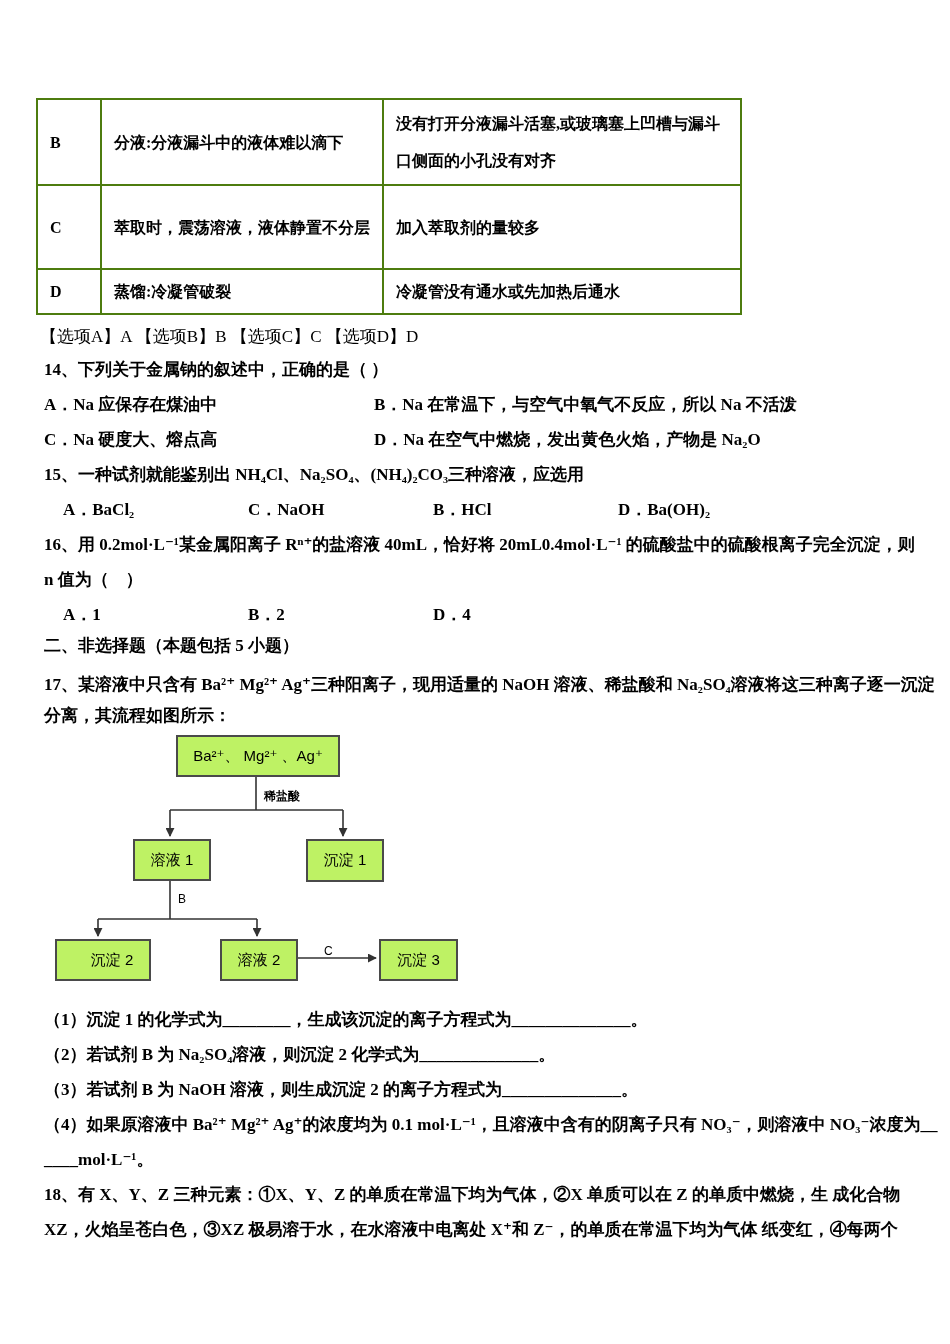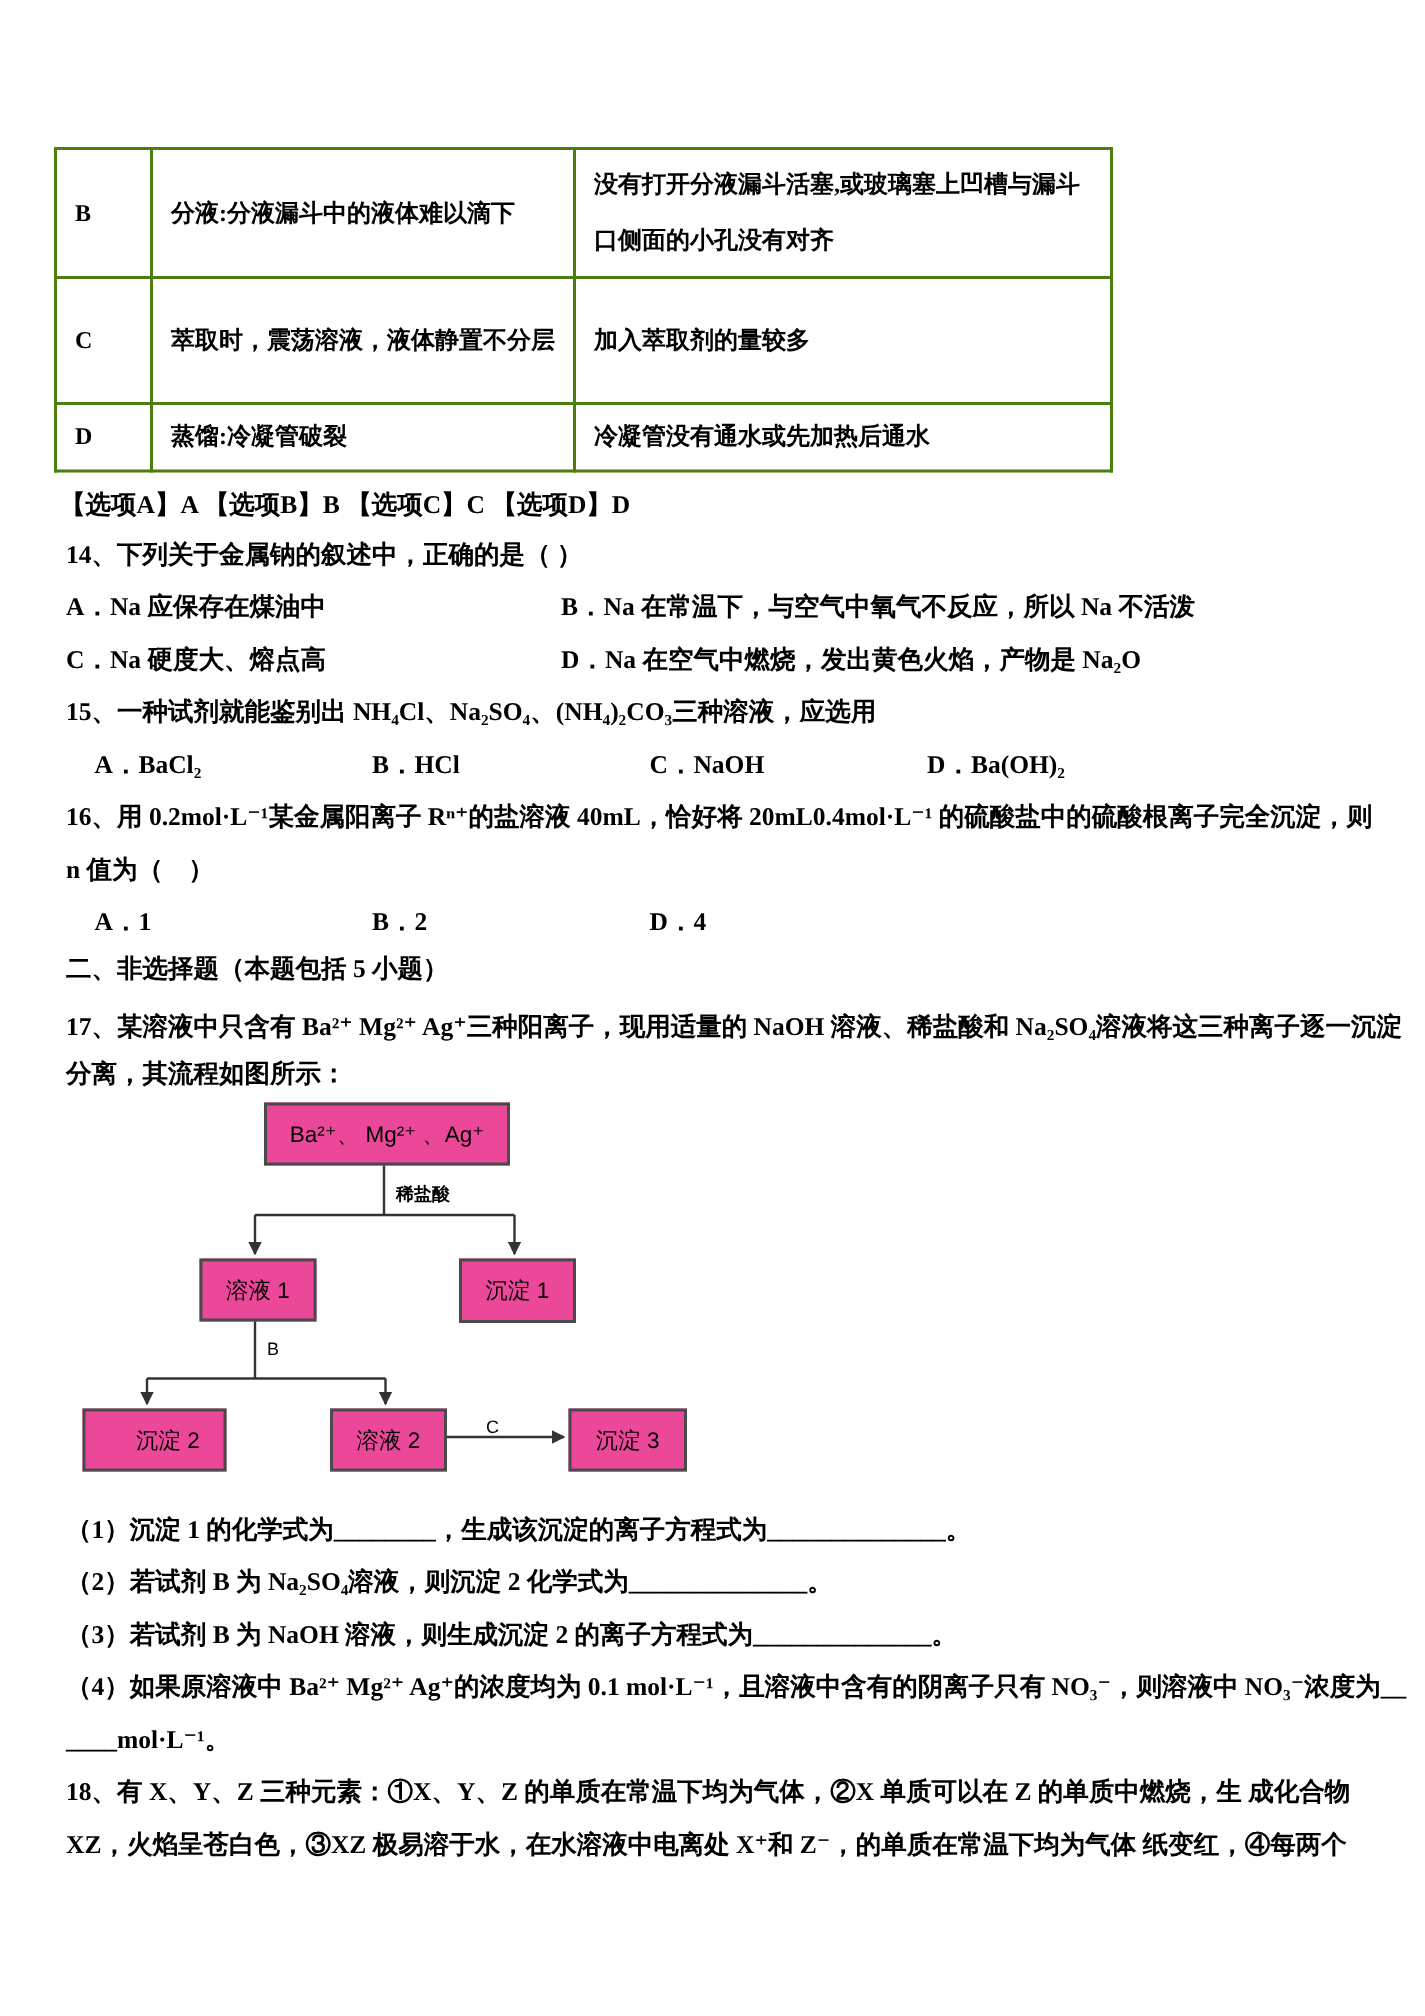--- a/index.html
+++ b/index.html
@@ -42,21 +42,21 @@
   tr.row-d { height: 45px; }
   
   .line {
     height: 35px; line-height: 35px;
     font-size: 17px; font-weight: 700;
     padding-left: 8px;
     white-space: nowrap;
   }
   .ansline {
     height: 31px; line-height: 31px;
-    font-size: 17px; font-weight: 700;
+    font-size: 17px; font-weight: 400;
     padding-left: 4px; margin-top: 6px;
     white-space: nowrap;
   }
   .section-line {
     height: 28px; line-height: 28px;
     font-size: 17px; font-weight: 700;
     padding-left: 8px; white-space: nowrap;
   }
   .tall { height: 42px; line-height: 50px; }
   .optrow2 { display: flex; }
@@ -66,21 +66,21 @@
   
   .flowchart {
     position: relative;
     width: 450px; height: 260px;
     margin-left: 4px;
     font-weight: 400;
   }
   .fc-box {
     position: absolute;
     border: 2px solid #4a4a4a;
-    background: #ec4899;
+    background: #bef264;
     display: flex; align-items: center; justify-content: center;
     font-size: 15px;
     font-family: "Liberation Sans", "DejaVu Sans", sans-serif;
     white-space: nowrap;
   }
   .fc-start  { left: 136px; top: 5px;   width: 160px; height: 38px; }
   .fc-sol1   { left: 93px;  top: 109px; width: 74px;  height: 38px; }
   .fc-pre1   { left: 266px; top: 109px; width: 74px;  height: 39px; }
   .fc-pre2   { left: 15px;  top: 209px; width: 74px;  height: 38px; padding-left: 18px; }
   .fc-sol2   { left: 180px; top: 209px; width: 74px;  height: 38px; }
@@ -131,22 +131,22 @@
       <span class="o2">B．Na 在常温下，与空气中氧气不反应，所以 Na 不活泼</span>
     </div>
     <div class="line optrow2">
       <span class="o1">C．Na 硬度大、熔点高</span>
       <span class="o2">D．Na 在空气中燃烧，发出黄色火焰，产物是 Na₂O</span>
     </div>
 
     <div class="line">15、一种试剂就能鉴别出 NH₄Cl、Na₂SO₄、(NH₄)₂CO₃三种溶液，应选用</div>
     <div class="line optrow4">
       <span class="o">A．BaCl₂</span>
+      <span class="o">C．NaOH</span>
       <span class="o">B．HCl</span>
-      <span class="o">C．NaOH</span>
       <span class="o">D．Ba(OH)₂</span>
     </div>
 
     <div class="line">16、用 0.2mol·L⁻¹某金属阳离子 Rⁿ⁺的盐溶液 40mL，恰好将 20mL0.4mol·L⁻¹ 的硫酸盐中的硫酸根离子完全沉淀，则</div>
     <div class="line">n 值为（　）</div>
     <div class="line optrow4">
       <span class="o">A．1</span>
       <span class="o">B．2</span>
       <span class="o">D．4</span>
     </div>

